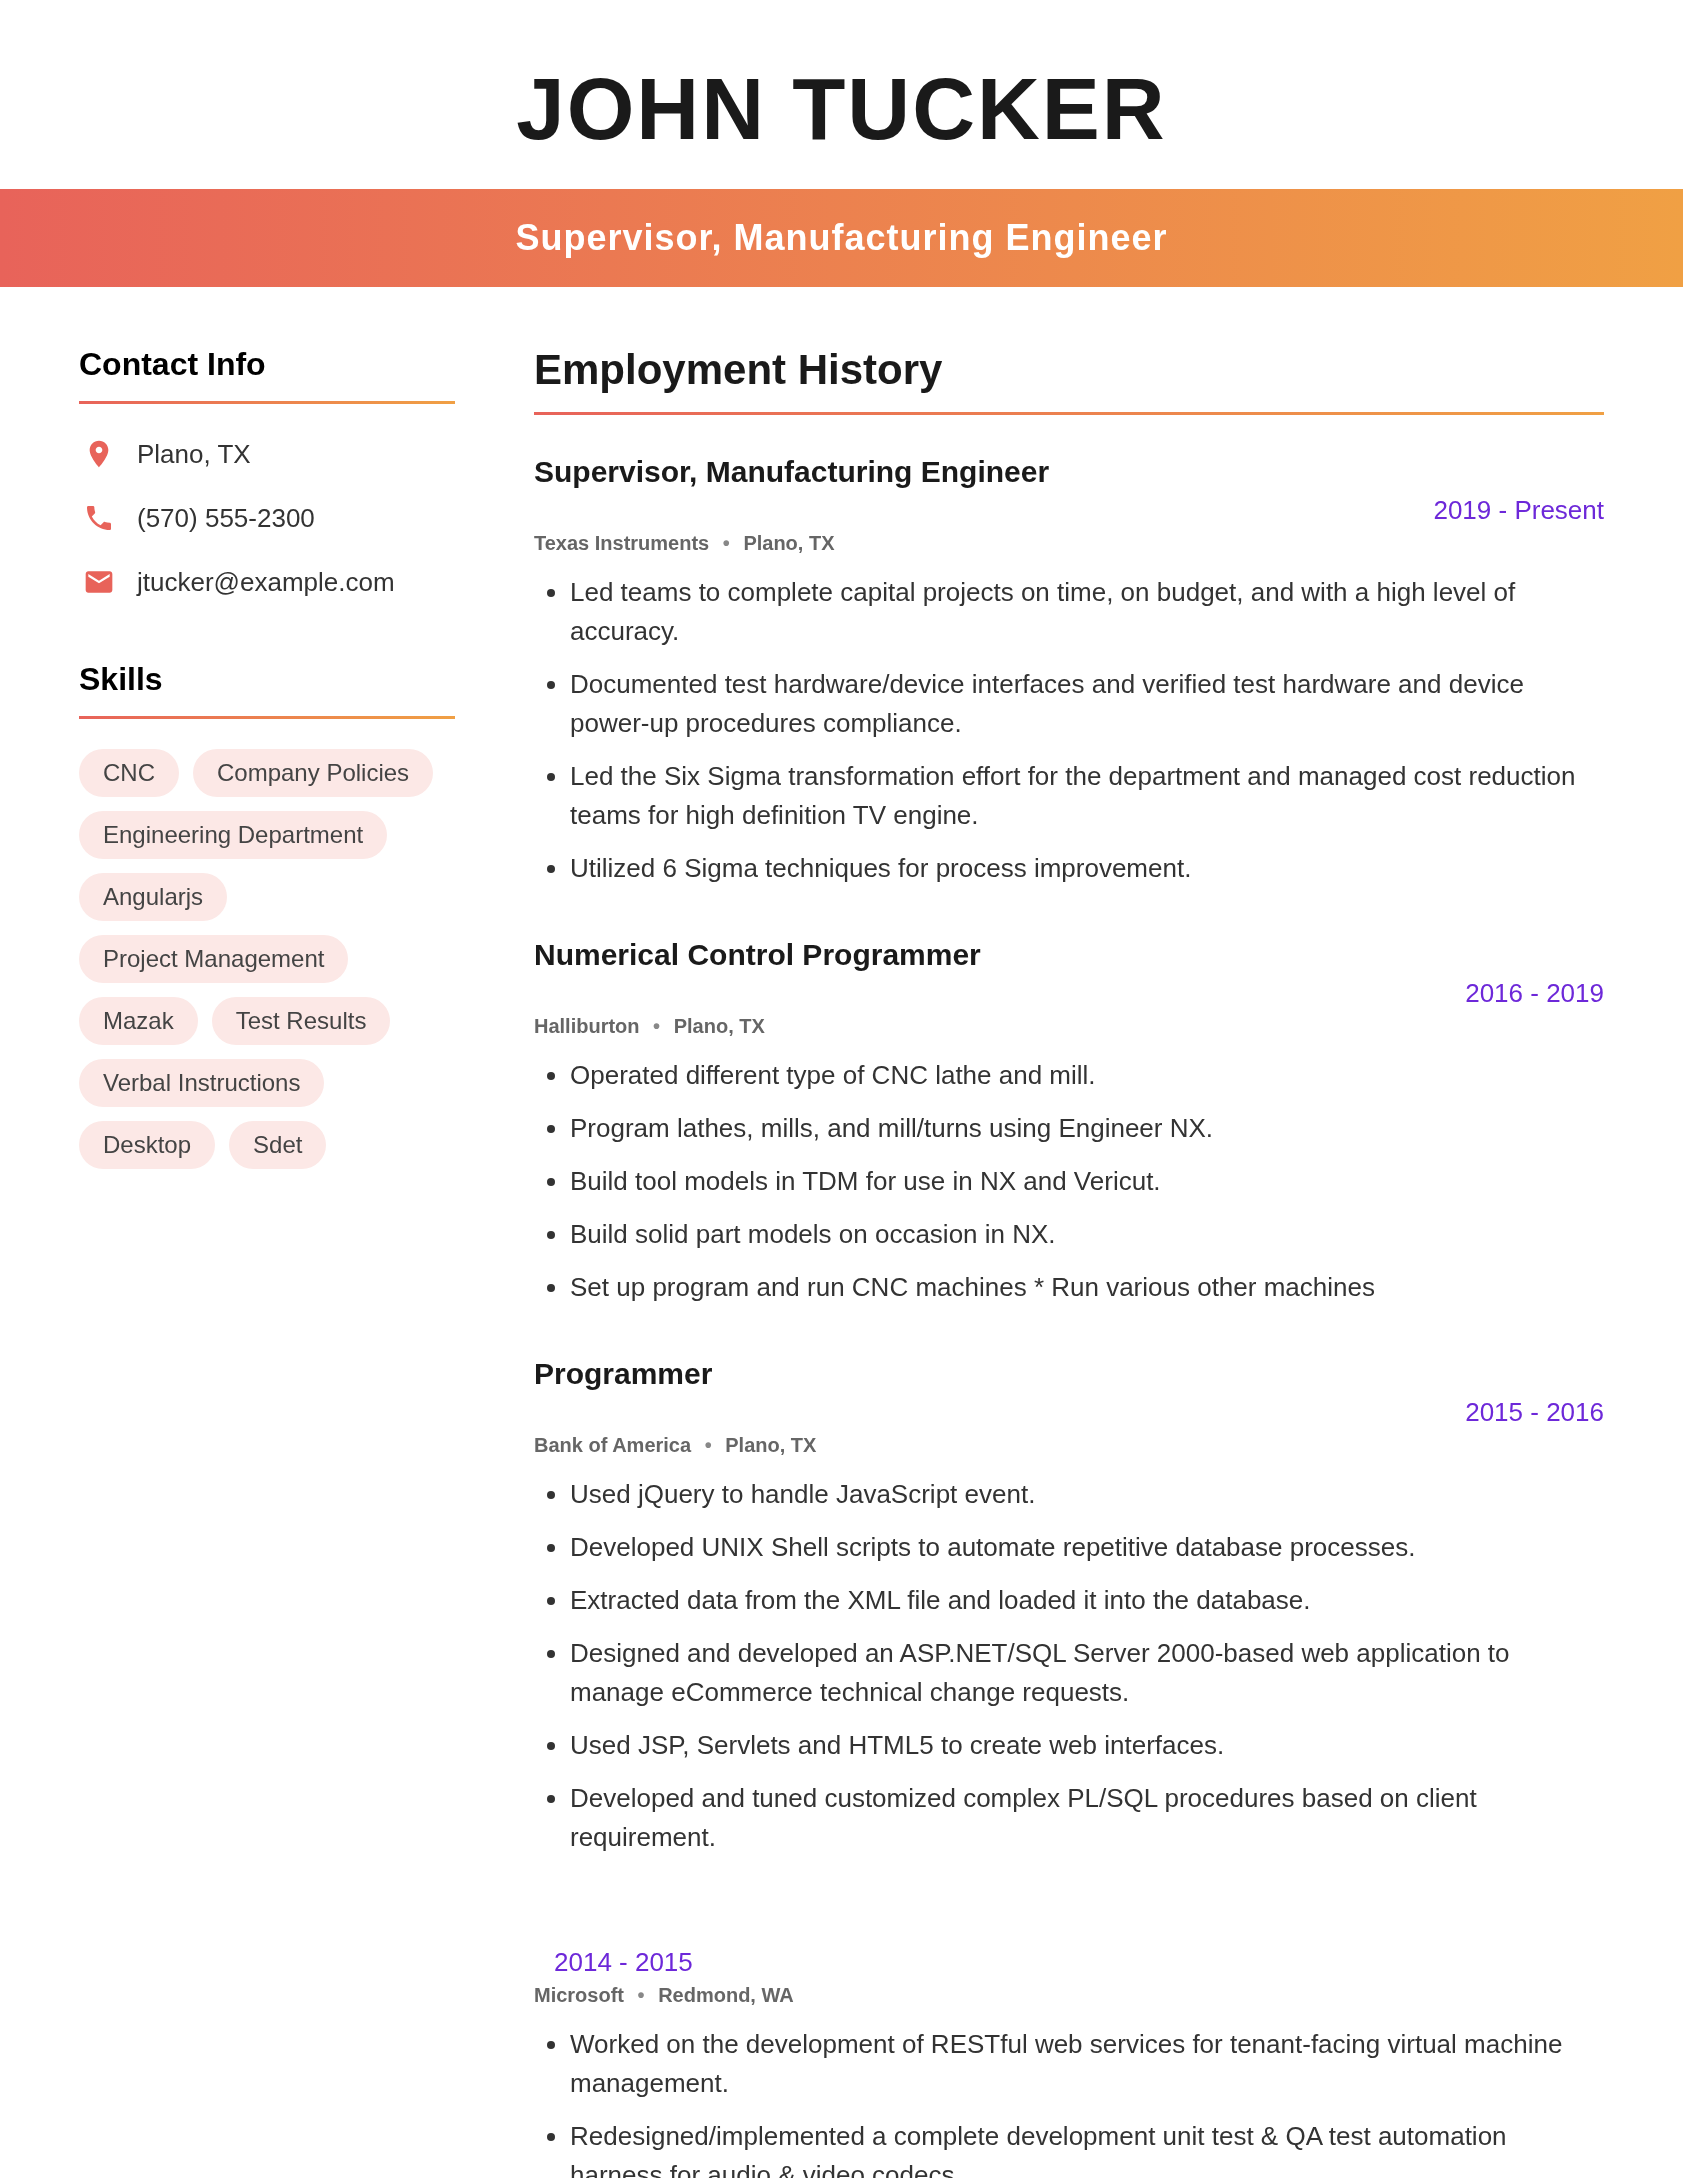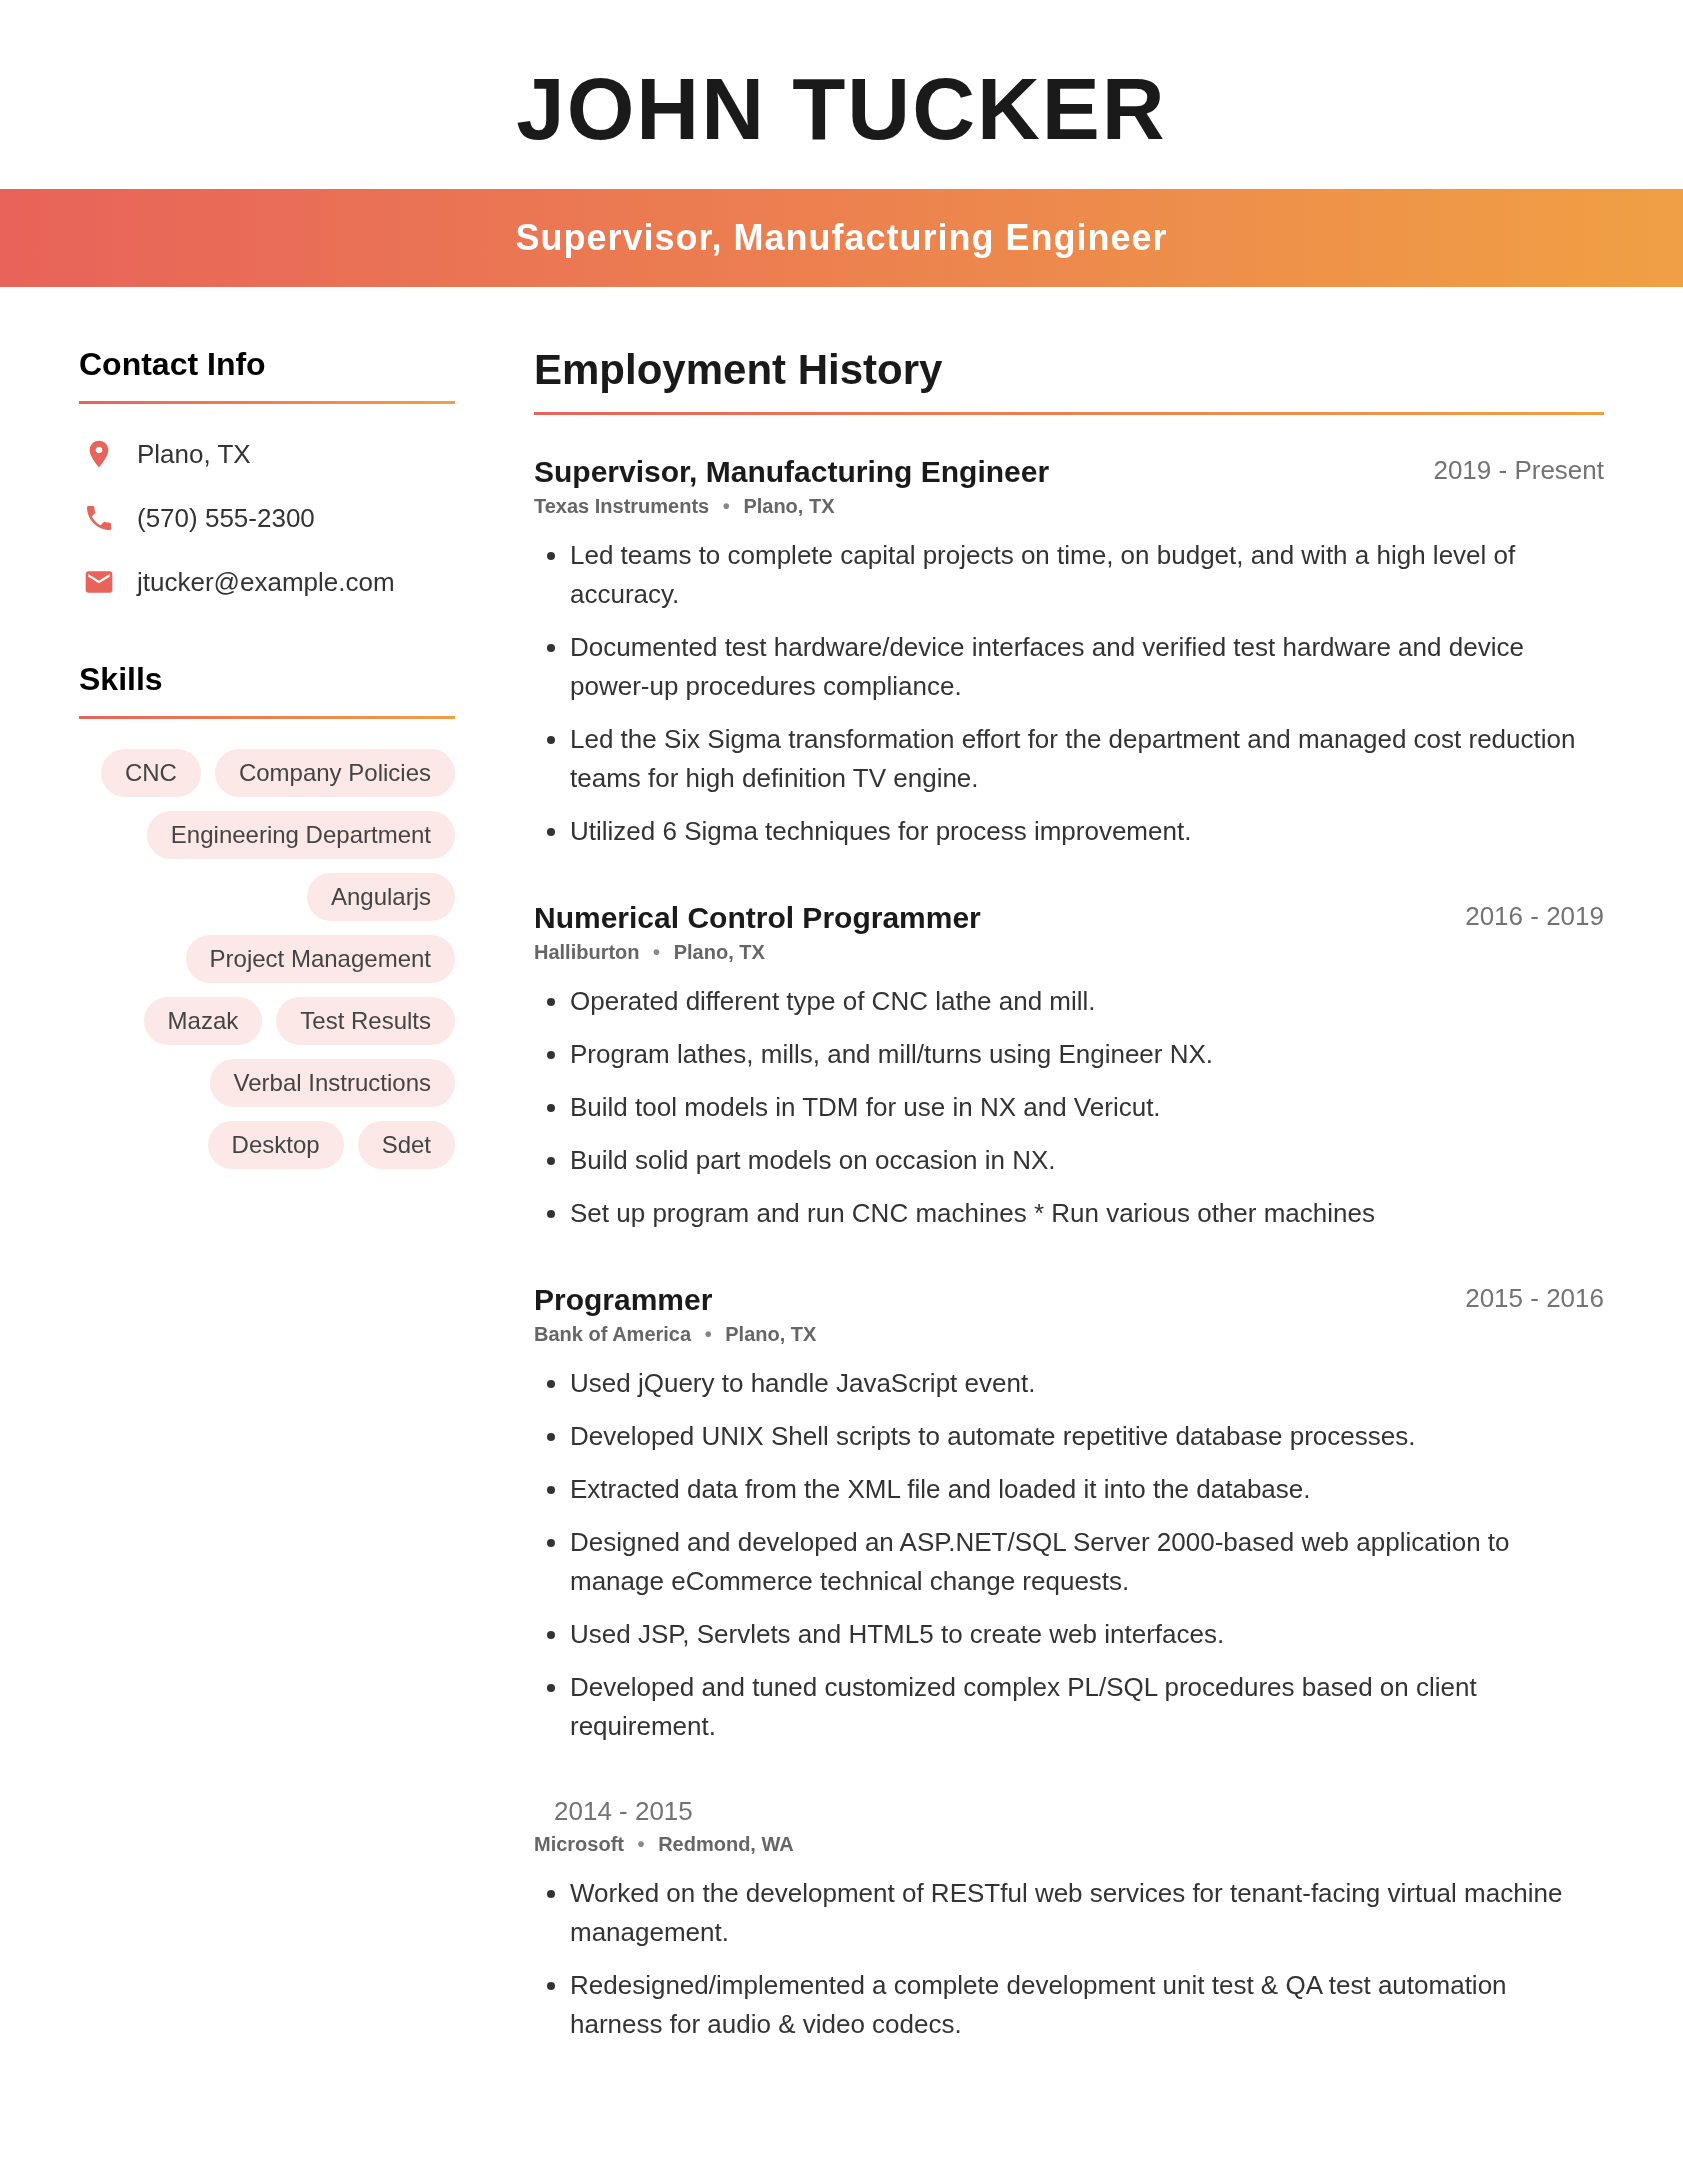--- a/index.html
+++ b/index.html
@@ -98,21 +98,20 @@
 
     .skills-section {
       margin-top: 59px;
     }
 
     .skills-tags {
       display: flex;
       flex-wrap: wrap;
       gap: 14px;
       margin-top: 10px;
-      justify-content: flex-end;
     }
 
     .skill-tag {
       background: #fce8e6;
       color: #444;
       border-radius: 30px;
       padding: 10px 24px;
       font-size: 24px;
       font-weight: 500;
     }
@@ -148,23 +147,24 @@
     }
 
     .job-title {
       font-size: 30px;
       font-weight: 800;
       color: #1a1a1a;
     }
 
     .job-dates {
       font-size: 26px;
-      color: #737373;
+      color: #6d28d9;
       white-space: nowrap;
       margin-left: 20px;
+      margin-top: 40px;
     }
 
     .job-company {
       font-size: 20px;
       color: #666;
       margin-bottom: 18px;
       font-weight: bold;
     }
 
     .job-company .separator {

